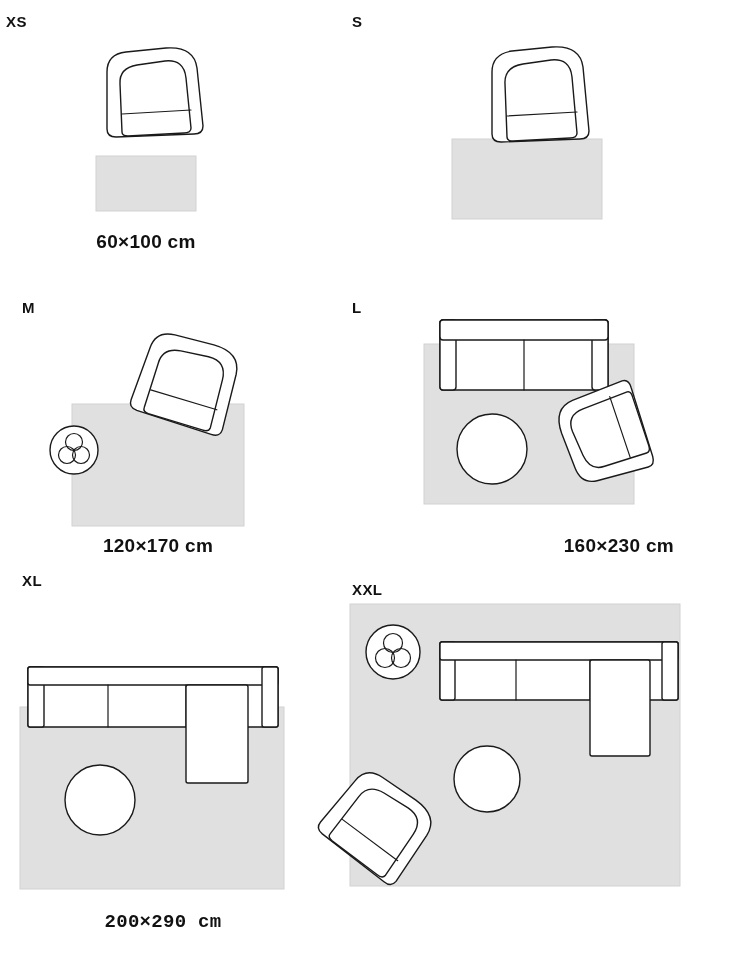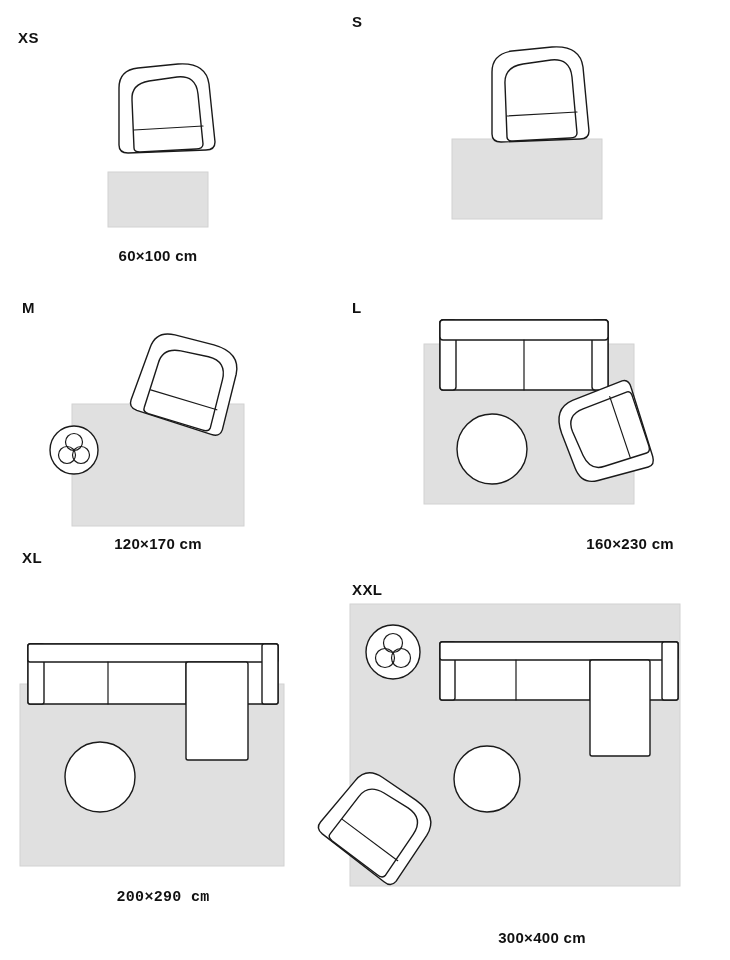--- a/index.html
+++ b/index.html
@@ -24,21 +24,21 @@
     position: absolute;
   }
   .size-label {
     font-size: 15px;
     font-weight: bold;
     letter-spacing: 0.4px;
     color: #111111;
     line-height: 1;
   }
   .dim-label {
-    font-size: 15px;
+    font-size: 19px;
     font-weight: bold;
     letter-spacing: 0.3px;
     color: #111111;
     text-align: center;
     line-height: 1;
   }
   .art {
     position: absolute;
   }
   svg { display: block; overflow: visible; }
@@ -60,21 +60,21 @@
     stroke-width: 1.2;
     stroke-linejoin: round;
     stroke-linecap: round;
   }
 </style>
 </head>
 <body>
 
 <div class="board">
 
-  <div class="cell" style="left:18px; top:14px; width:300px; height:250px;margin-top:16px;">
+  <div class="cell" style="left:6px; top:14px; width:300px; height:250px;">
     <div class="size-label">XS</div>
 
     <div class="art" style="left:0px; top:20px;">
       <svg width="300" height="180" viewBox="0 0 300 180" aria-hidden="true">
 
         <rect class="rug" x="90" y="122" width="100" height="55"></rect>
 
         <g>
           <path class="furn" d="M101 95 L101 38 Q101 20 120 18 L160 14 Q188 12 191 34 L197 92 Q197 100 188 100 L110 103 Q101 103 101 95 Z"></path>
           <path class="furn" d="M116 98 L114 50 Q113 34 131 31 L159 27 Q178 25 180 44 L185 94 Q185 99 178 99 L122 102 Q116 102 116 98 Z"></path>
@@ -148,21 +148,21 @@
           <path class="furn" d="M222 148 L222 96 Q222 79 240 77 L277 73 Q303 71 306 92 L312 145 Q312 152 303 152 L231 155 Q222 155 222 148 Z"></path>
           <path class="furn" d="M236 150 L234 106 Q233 91 250 88 L276 84 Q293 82 295 100 L300 147 Q300 151 293 151 L242 154 Q236 154 236 150 Z"></path>
           <path class="furn-thin" d="M236 133 L300 129"></path>
         </g>
       </svg>
     </div>
 
     <div class="dim-label" style="position:absolute; left:52px; top:236px; width:270px;text-align:right;">160×230 cm</div>
   </div>
 
-  <div class="cell" style="left:22px; top:550px; width:310px; height:370px;">
+  <div class="cell" style="left:22px; top:573px; width:310px; height:370px;">
     <div class="size-label">XL</div>
 
     <div class="art" style="left:-22px; top:22px;">
       <svg width="320" height="290" viewBox="0 0 320 290" aria-hidden="true">
         <rect class="rug" x="20" y="112" width="264" height="182"></rect>
 
         <g>
           <rect class="furn" x="28" y="72" width="250" height="60" rx="2"></rect>
           <rect class="furn" x="28" y="72" width="16" height="60" rx="2"></rect>
           <rect class="furn" x="28" y="72" width="250" height="18" rx="2"></rect>
@@ -206,16 +206,15 @@
         </g>
 
         <g transform="rotate(40 60 222)">
           <path class="furn" d="M18 252 L18 198 Q18 180 37 178 L77 174 Q105 172 108 194 L114 249 Q114 257 105 257 L27 260 Q18 260 18 252 Z"></path>
           <path class="furn" d="M33 255 L31 208 Q30 192 48 189 L76 185 Q95 183 97 202 L102 251 Q102 256 95 256 L39 259 Q33 259 33 255 Z"></path>
           <path class="furn-thin" d="M33 236 L102 232"></path>
         </g>
       </svg>
     </div>
 
-    <div class="dim-label" style="position:absolute; left:40px; top:348px; width:300px;">300×400 cm</div>
   </div>
 
 </div>
 
 </body></html>

